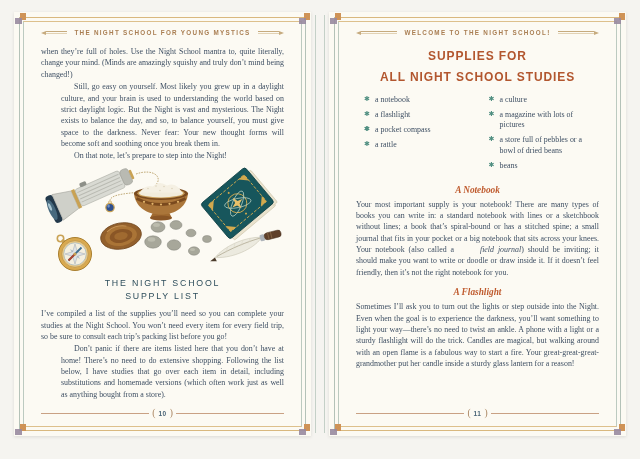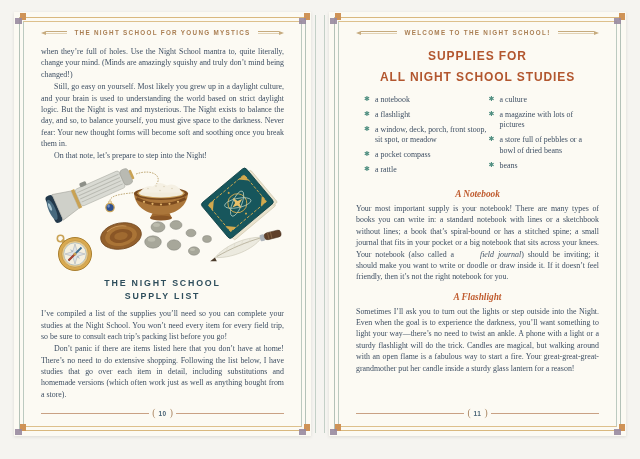--- a/index.html
+++ b/index.html
@@ -43,26 +43,26 @@
 
   .running-head { display:flex; align-items:center; margin:0 0 10px; }
   .head-rule { flex:1; height:3px; border-top:1px solid #c6ab7e; border-bottom:1px solid #e2d2b4; }
   .head-text { margin:0 7px; font-family:"Liberation Sans",sans-serif; font-weight:bold;
     font-size:6.3px; letter-spacing:1.3px; color:#a97e52; white-space:nowrap; }
   .arrow { width:0; height:0; border-top:2.5px solid transparent; border-bottom:2.5px solid transparent; }
   .arrow.l { border-right:5px solid #c6ab7e; }
   .arrow.r { border-left:5px solid #c6ab7e; }
 
   .body-text { margin:0 0 1px; font-size:7.9px; line-height:1.44; color:#3e4f63; text-align:justify; }
-  .indent { text-indent:13px; }
+  .indent { text-indent:13px;margin-left:20px; }
   .ital { font-style:italic;margin-left:22px; }
 
   .illus-wrap { text-align:center; margin-top:5px; line-height:0; }
   .caption { margin:2px 0 5px; text-align:center; font-family:"Liberation Sans",sans-serif;
-    font-weight:bold; font-size:8.8px; line-height:1.5; letter-spacing:1.8px; color:#2e4e5c; }
+    font-weight:normal; font-size:8.8px; line-height:1.5; letter-spacing:1.8px; color:#2e4e5c; }
 
   .supplies-title { margin:1px 0 7px; text-align:center; font-family:"Liberation Sans",sans-serif;
     font-weight:bold; font-size:12px; line-height:1.75; letter-spacing:.9px; color:#b2562e; }
   .supplies { display:flex; margin:0 0 2px 8px; }
   .col1 { width:53%; } .col2 { width:47%; }
   .li { position:relative; padding-left:11px; margin-bottom:4.5px;
     font-size:7.9px; line-height:1.32; color:#3e4f63; }
   .bullet { position:absolute; left:0; top:0; color:#4f8e80; font-size:7px; font-style:normal; }
 
   .section-head { margin:9px 0 4px; text-align:center; font-family:"Liberation Serif",serif;
@@ -244,21 +244,21 @@
 
       <div class="supplies-title">
         <div>SUPPLIES FOR</div>
         <div>ALL NIGHT SCHOOL STUDIES</div>
       </div>
 
       <div class="supplies">
         <div class="col1">
           <div class="li"><span class="bullet">✱</span><span>a notebook</span></div>
           <div class="li"><span class="bullet">✱</span><span>a flashlight</span></div>
-          <div class="li"><span class="bullet">✱</span><span>a window, deck, porch, front stoop, sit spot, or meadow</span></div>
+          <div class="li"><span class="bullet">✱</span></div>
           <div class="li"><span class="bullet">✱</span><span>a pocket compass</span></div>
           <div class="li"><span class="bullet">✱</span><span>a rattle</span></div>
         </div>
         <div class="col2">
           <div class="li"><span class="bullet">✱</span><span>a culture</span></div>
           <div class="li"><span class="bullet">✱</span><span>a magazine with lots of pictures</span></div>
           <div class="li"><span class="bullet">✱</span><span>a store full of pebbles or a bowl of dried beans</span></div>
           <div class="li"><span class="bullet">✱</span><span>beans</span></div>
         </div>
       </div>

